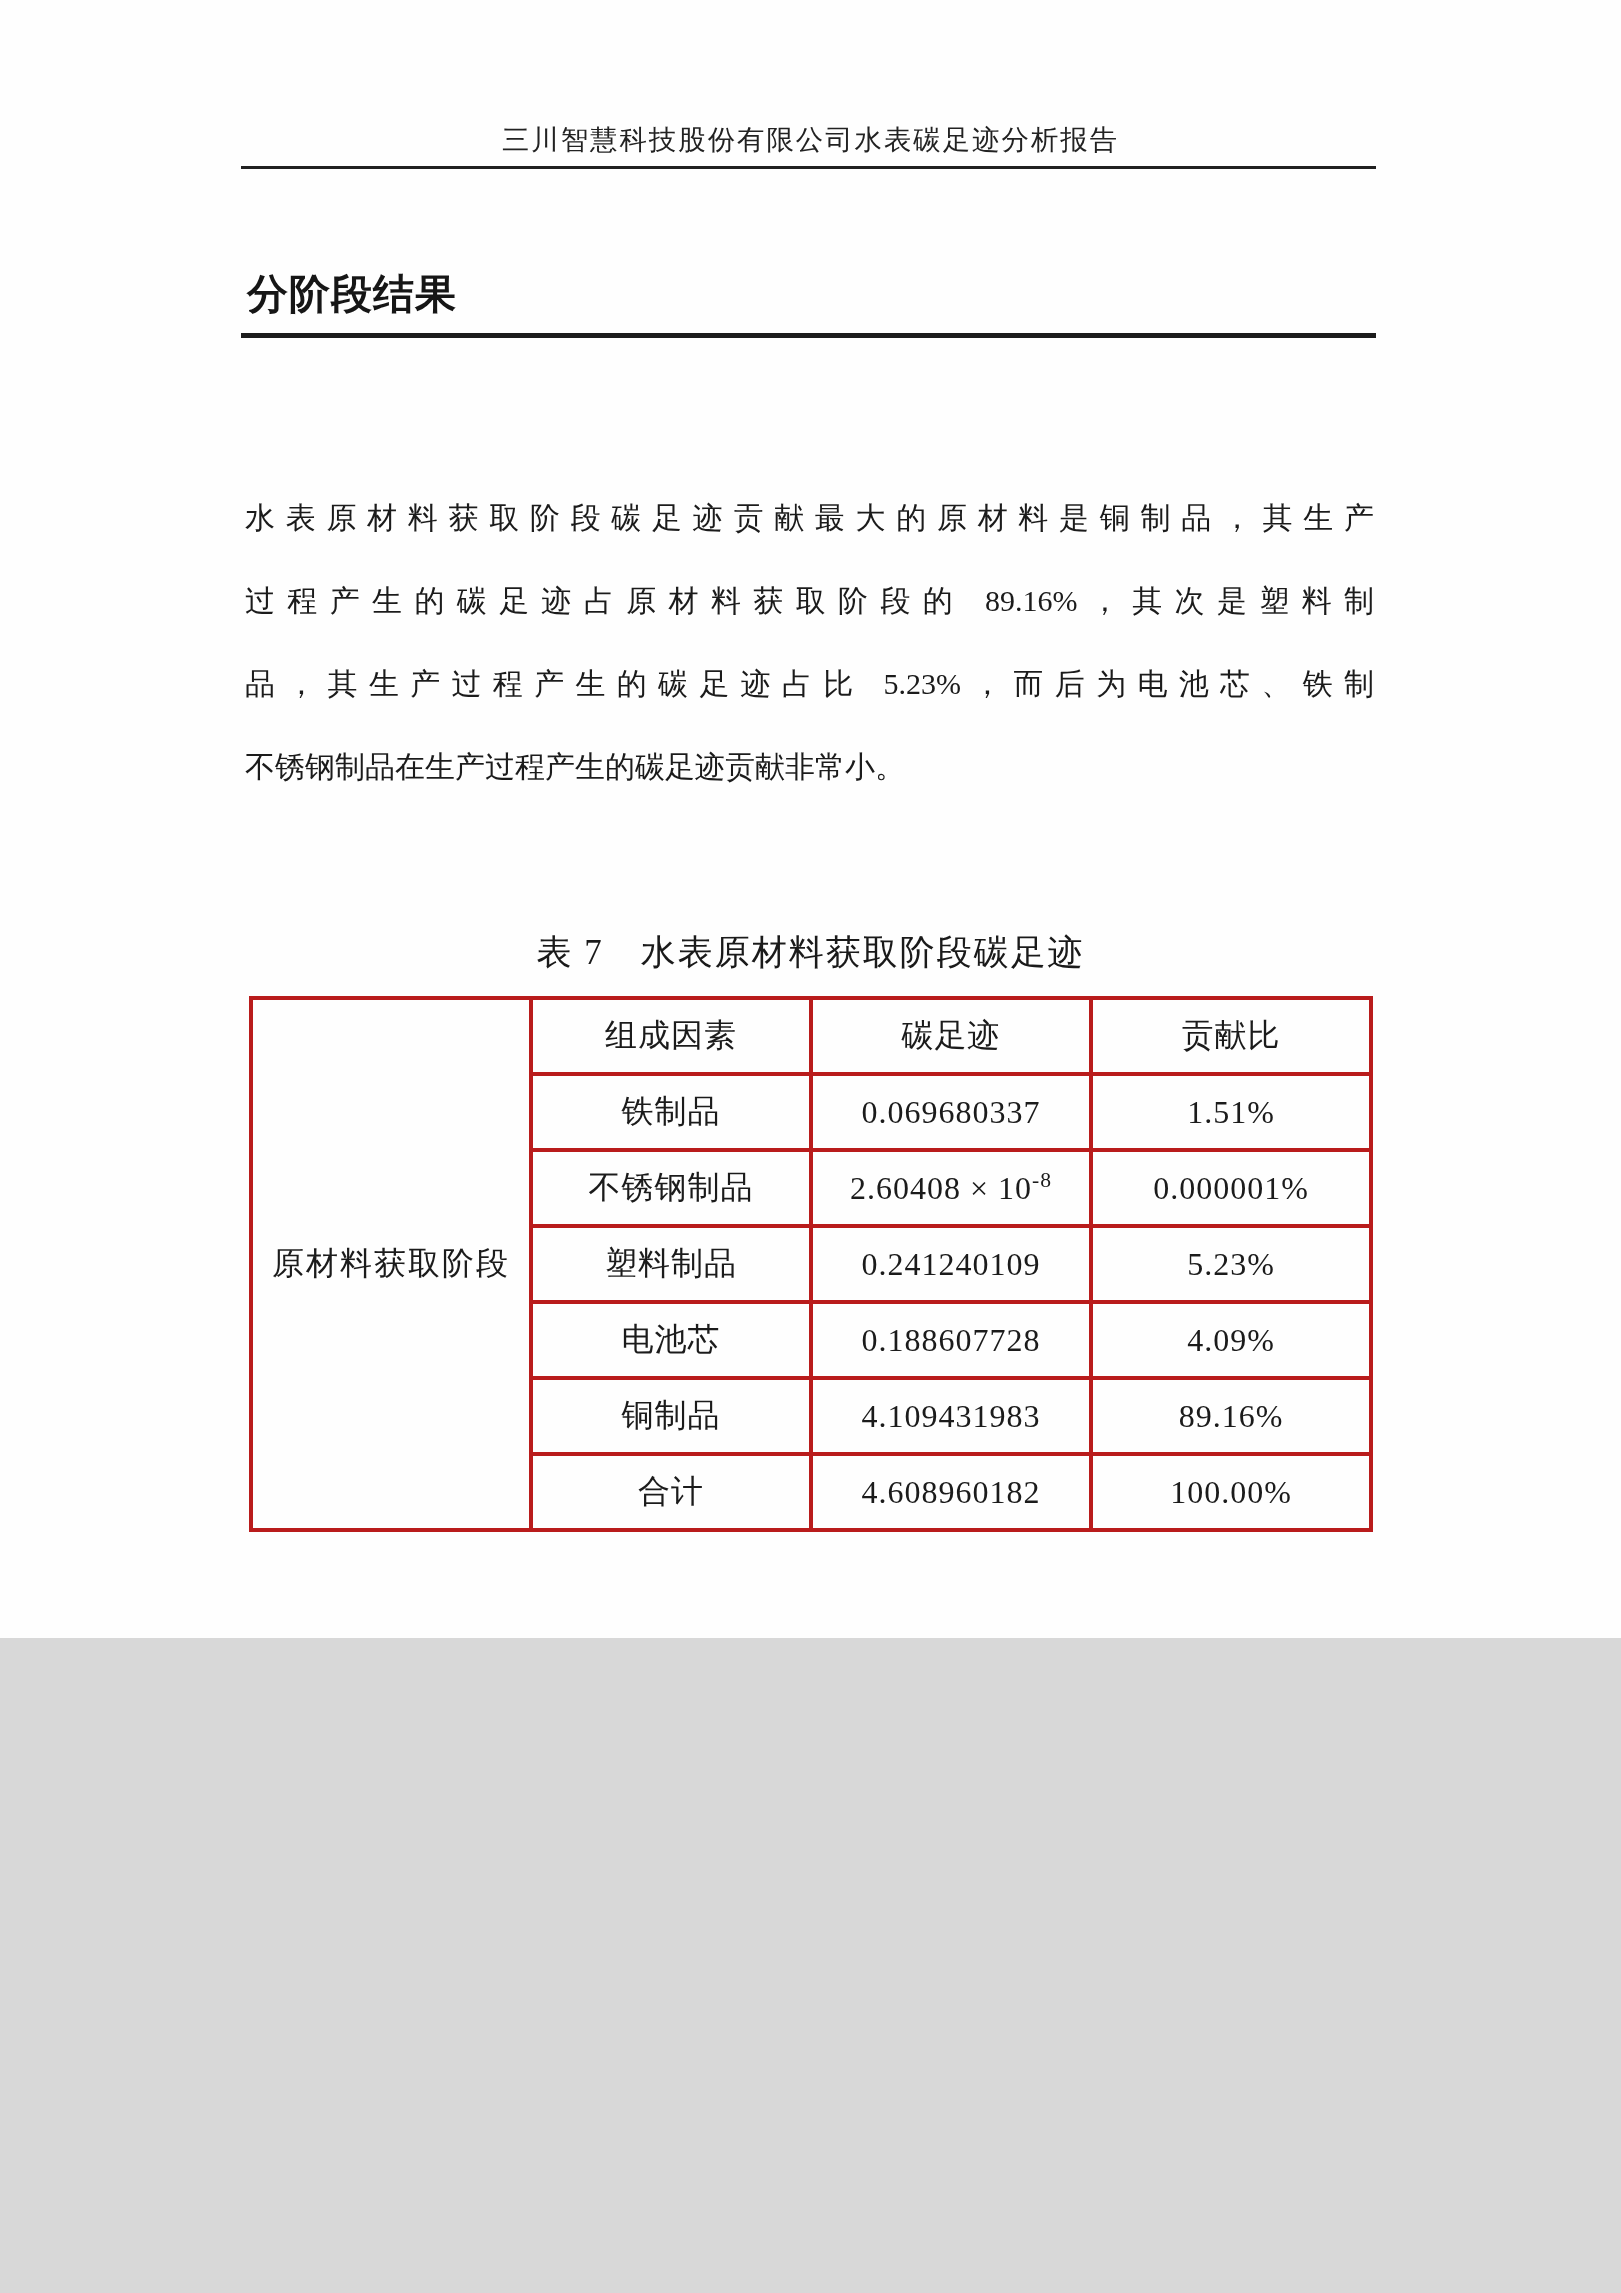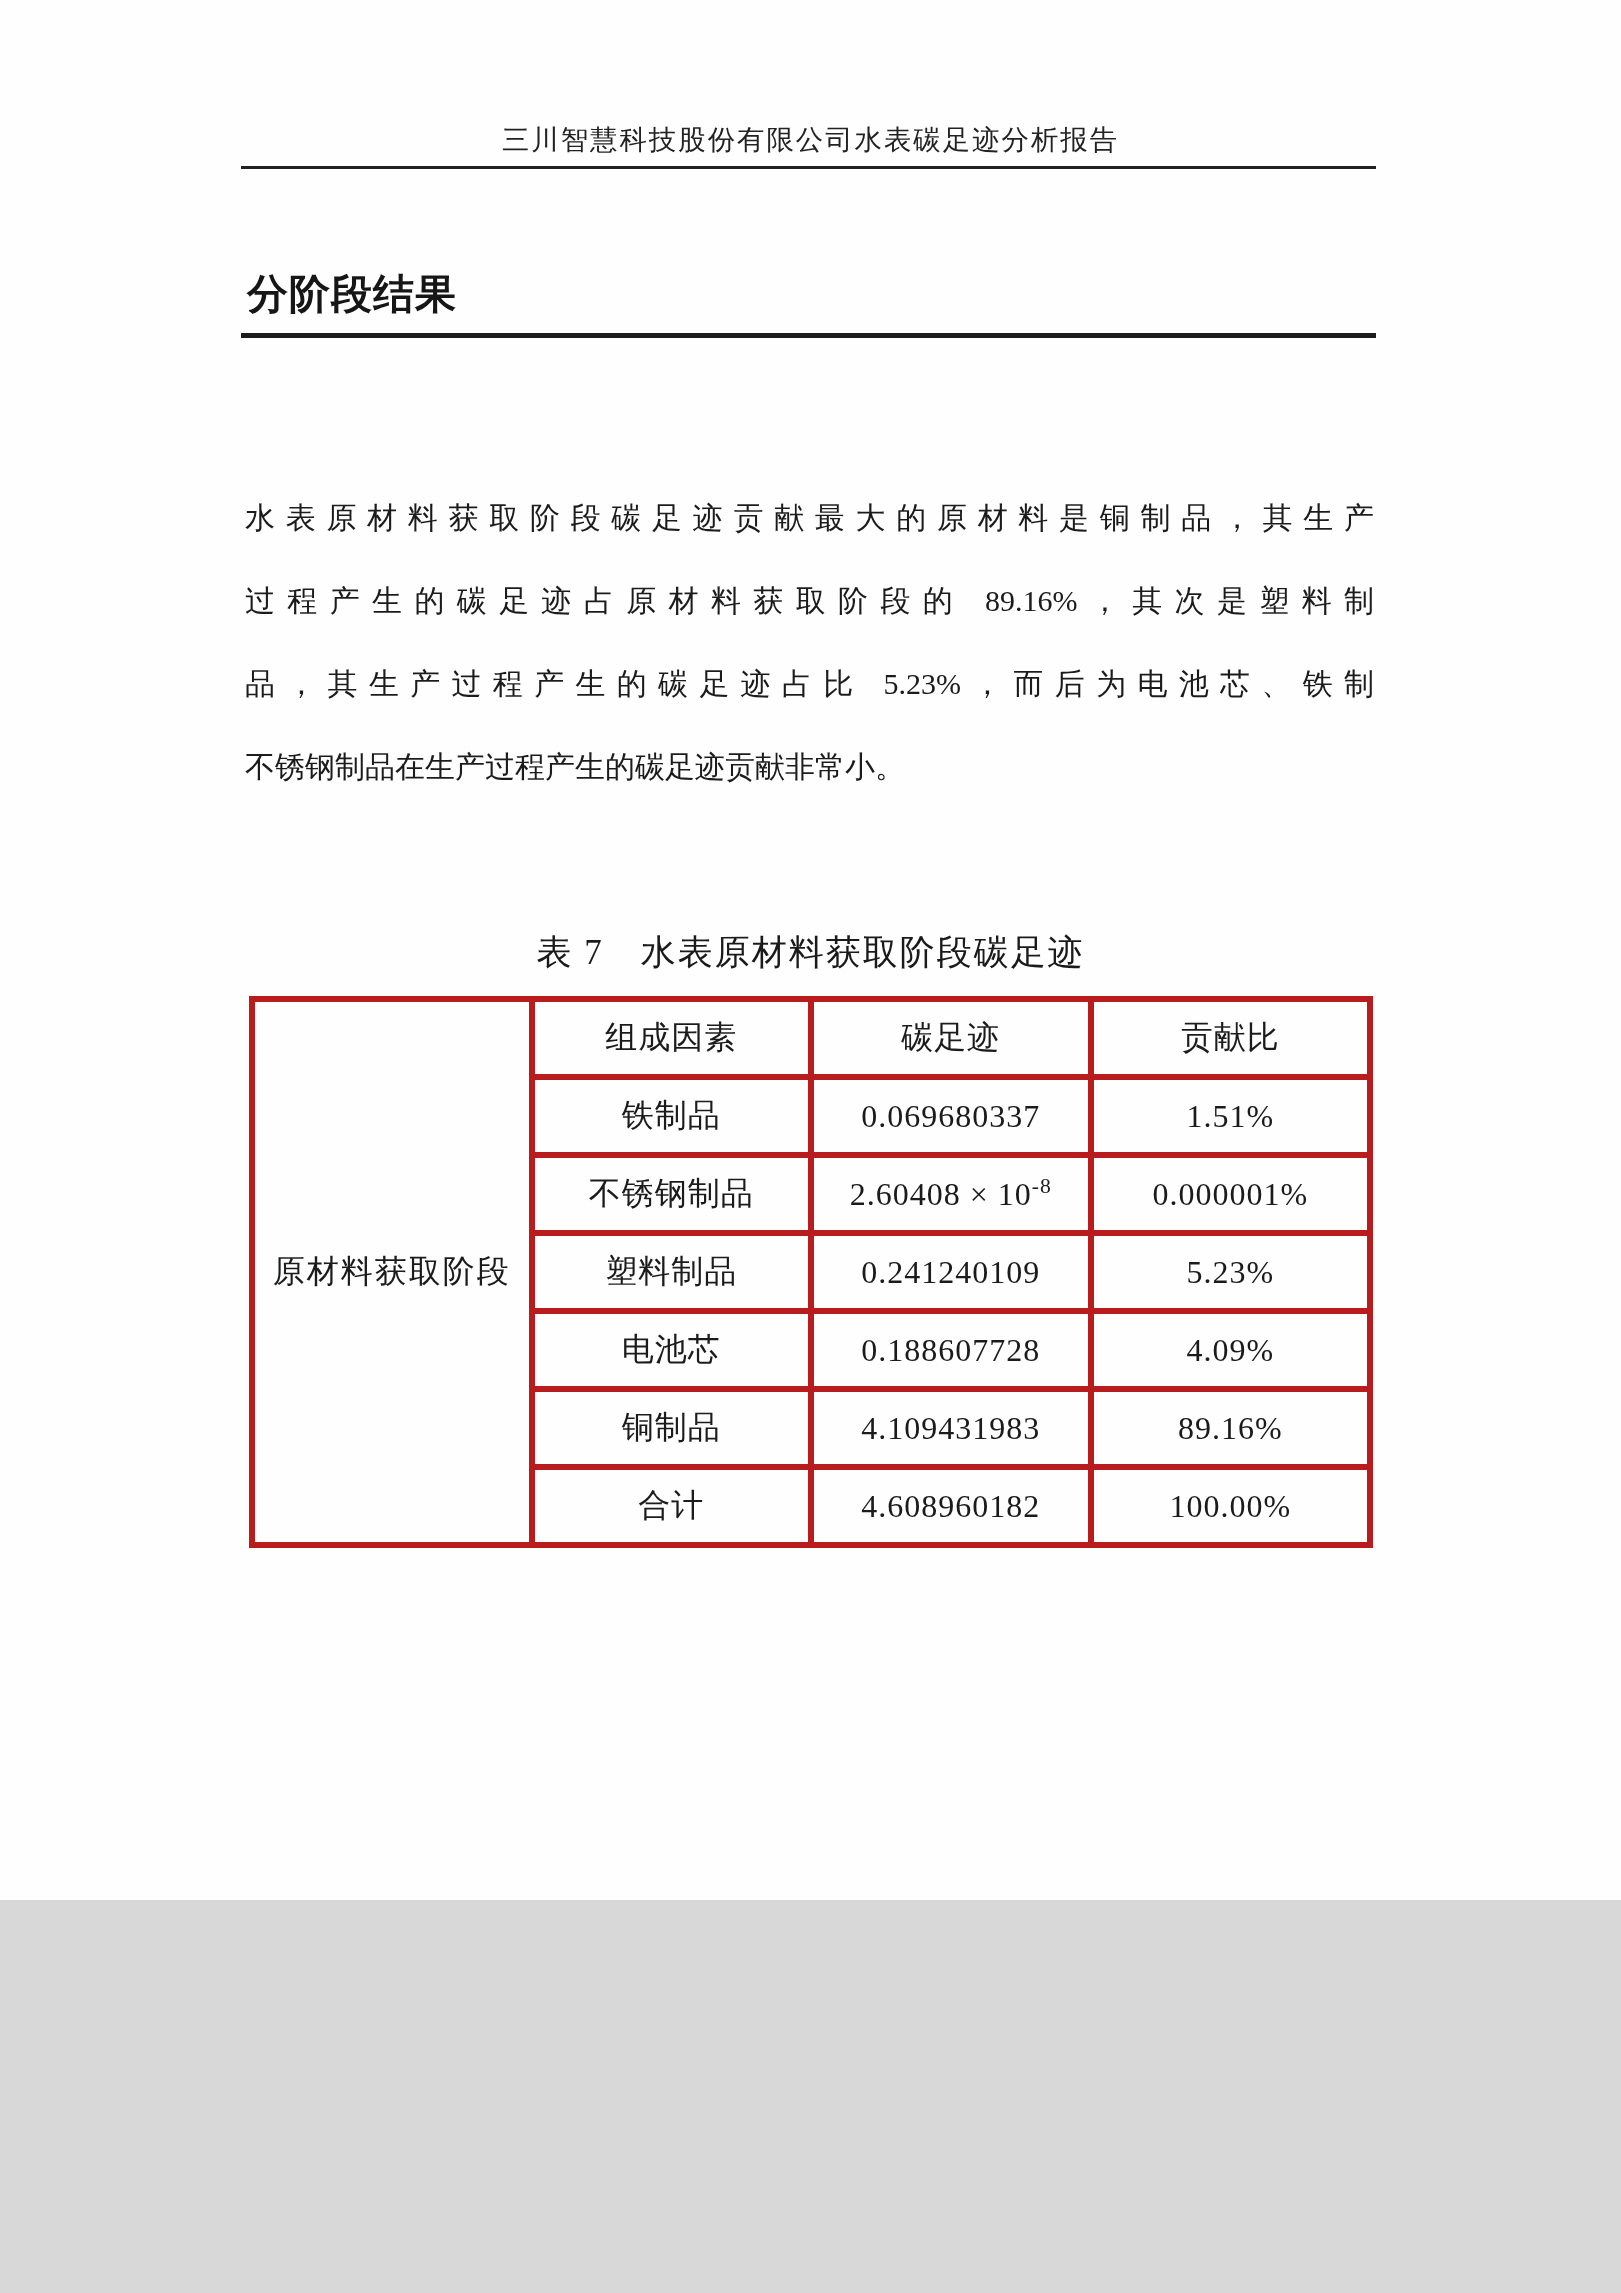--- a/index.html
+++ b/index.html
@@ -1,20 +1,20 @@
 <!DOCTYPE html>
 <html><head>
 <meta charset="utf-8">
 <style>
   html, body { margin: 0; padding: 0; }
   body { background: #d8d8d8; }
   .page {
     position: relative;
     width: 1621px;
-    height: 1900px;
+    height: 1638px;
     margin: 0 auto;
     background: #fefefe;
     color: #1d1d1d;
     font-family: "Liberation Serif", serif;
     overflow: hidden;
   }
   .running-header {
     position: absolute;
     top: 122px;
     left: 0;
@@ -95,21 +95,21 @@
     top: 996px;
     left: 249px;
     width: 1124px;
     height: 446px;
     border-collapse: collapse;
     table-layout: fixed;
     font-size: 32px;
     color: #1b1b1b;
   }
   table.data-table td, table.data-table th {
-    border: 6px solid #b91c1c;
+    border: 4px solid #b91c1c;
     text-align: center;
     vertical-align: middle;
     font-weight: normal;
     padding: 4px;
     height: 64px;
     letter-spacing: 1px;
     margin-left: 28px;
   }
   table.data-table { border: 2.9px solid #242424; }
   table.data-table td.stage-cell { letter-spacing: 2px; }

